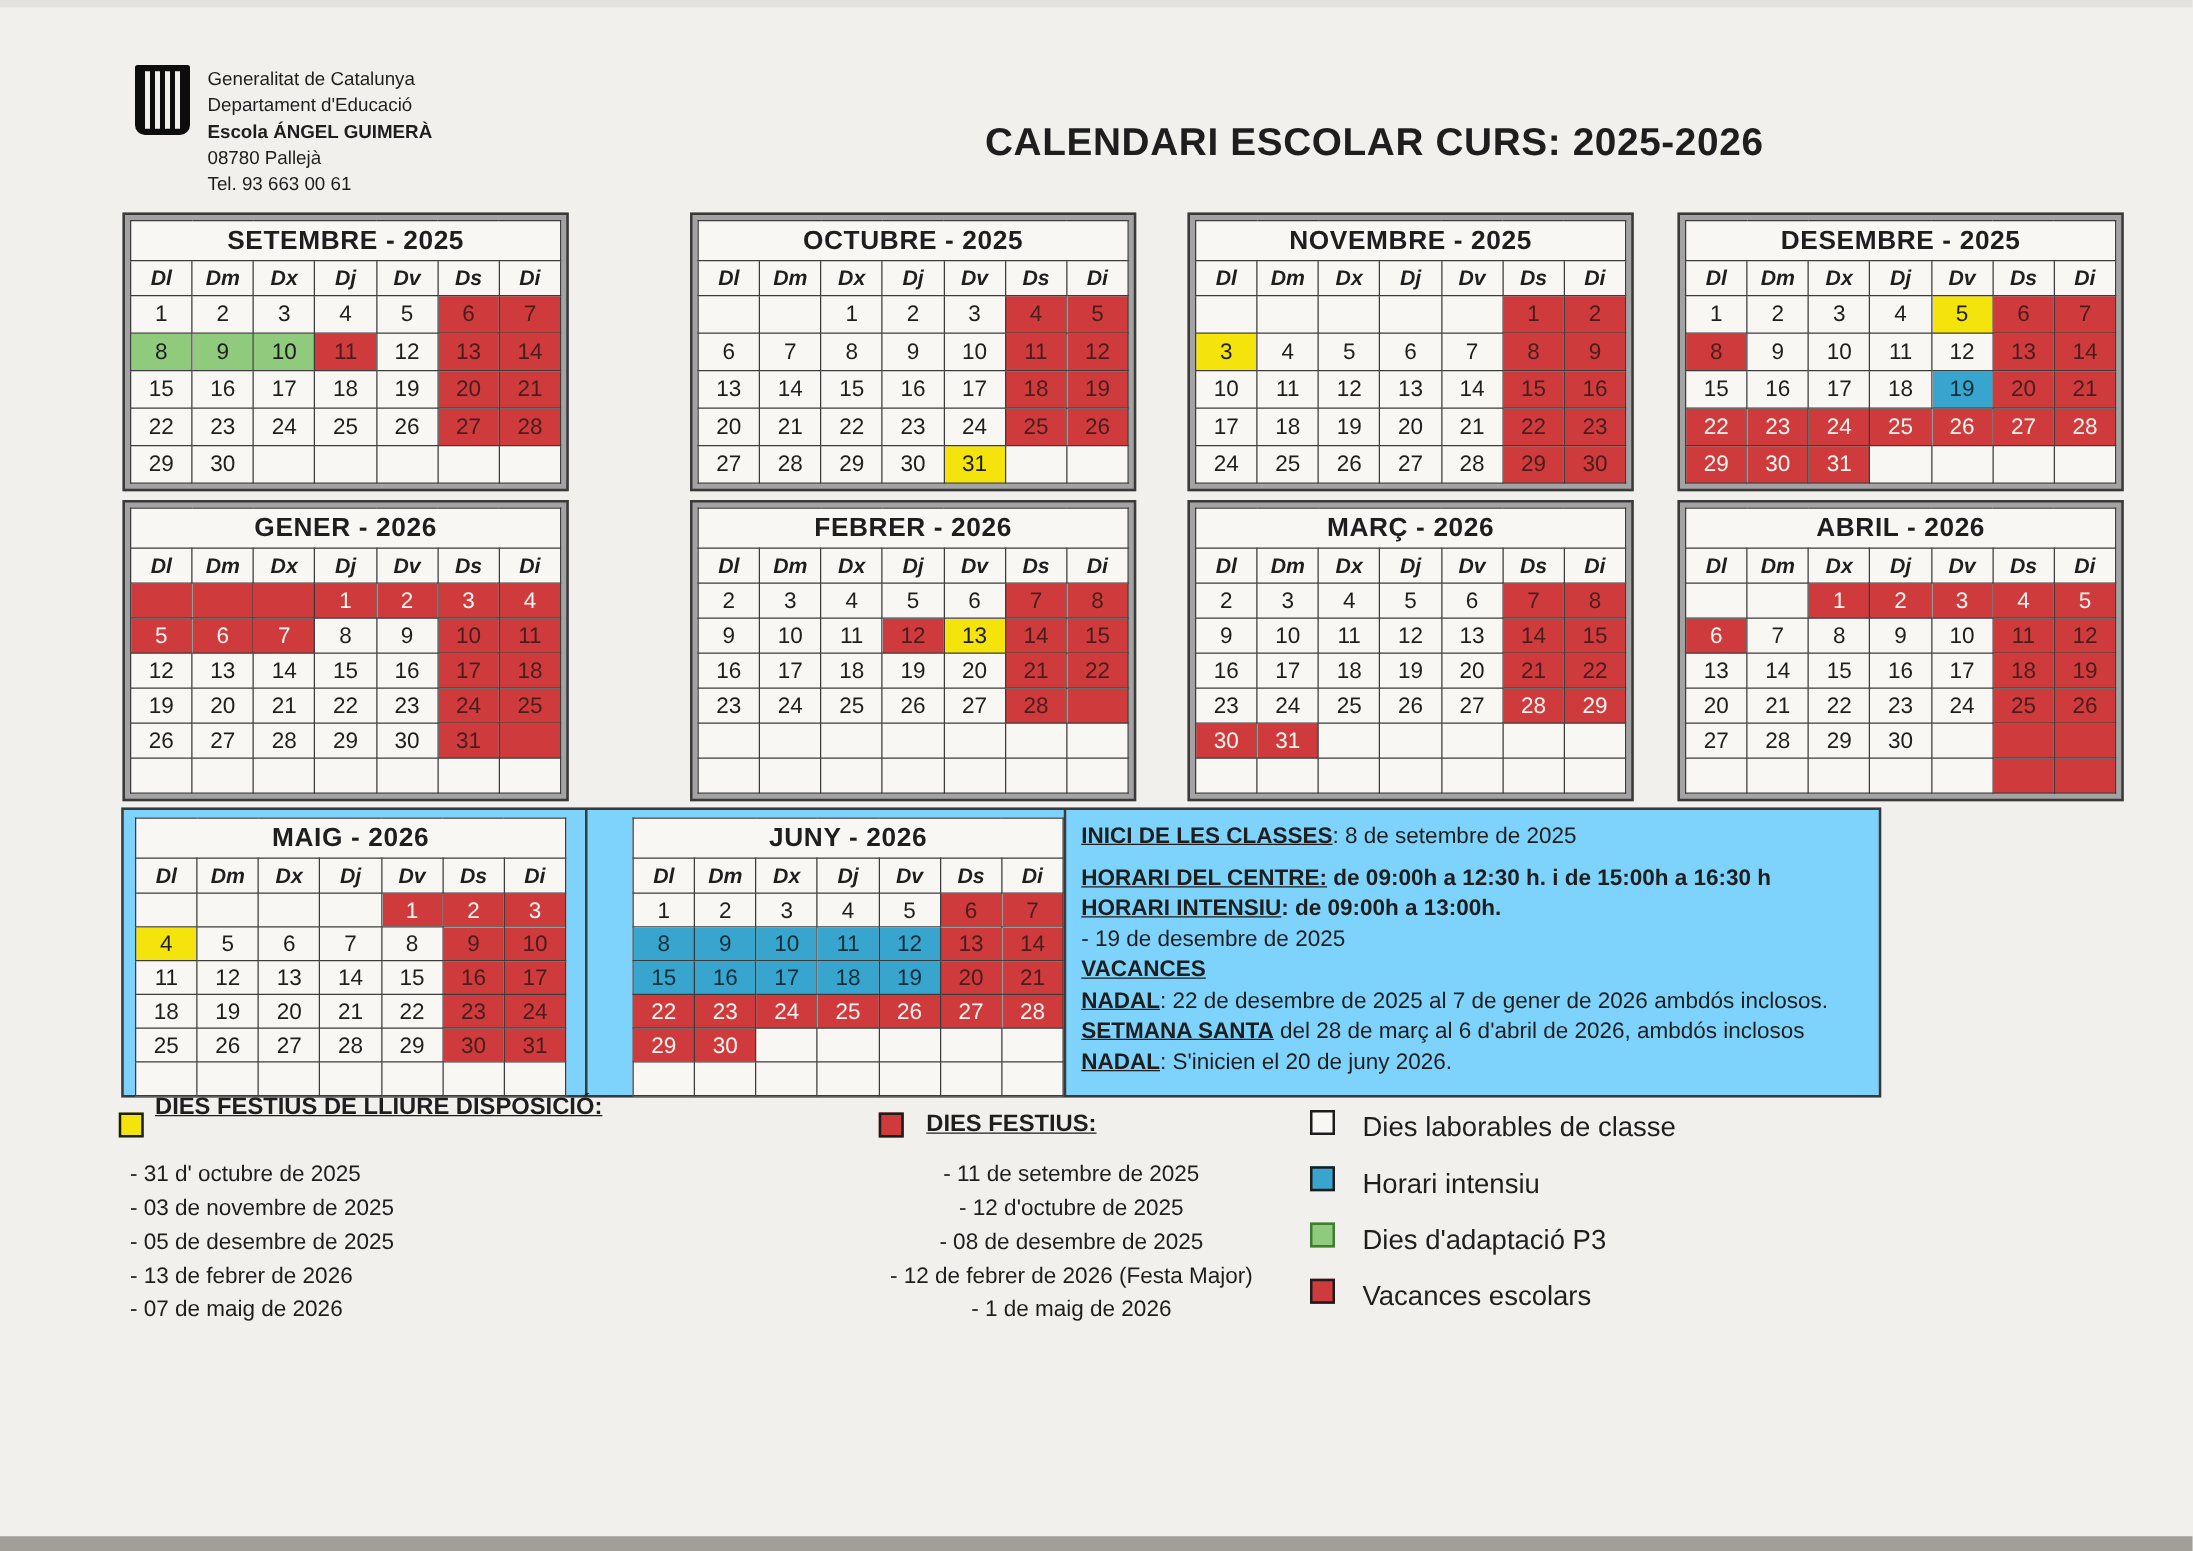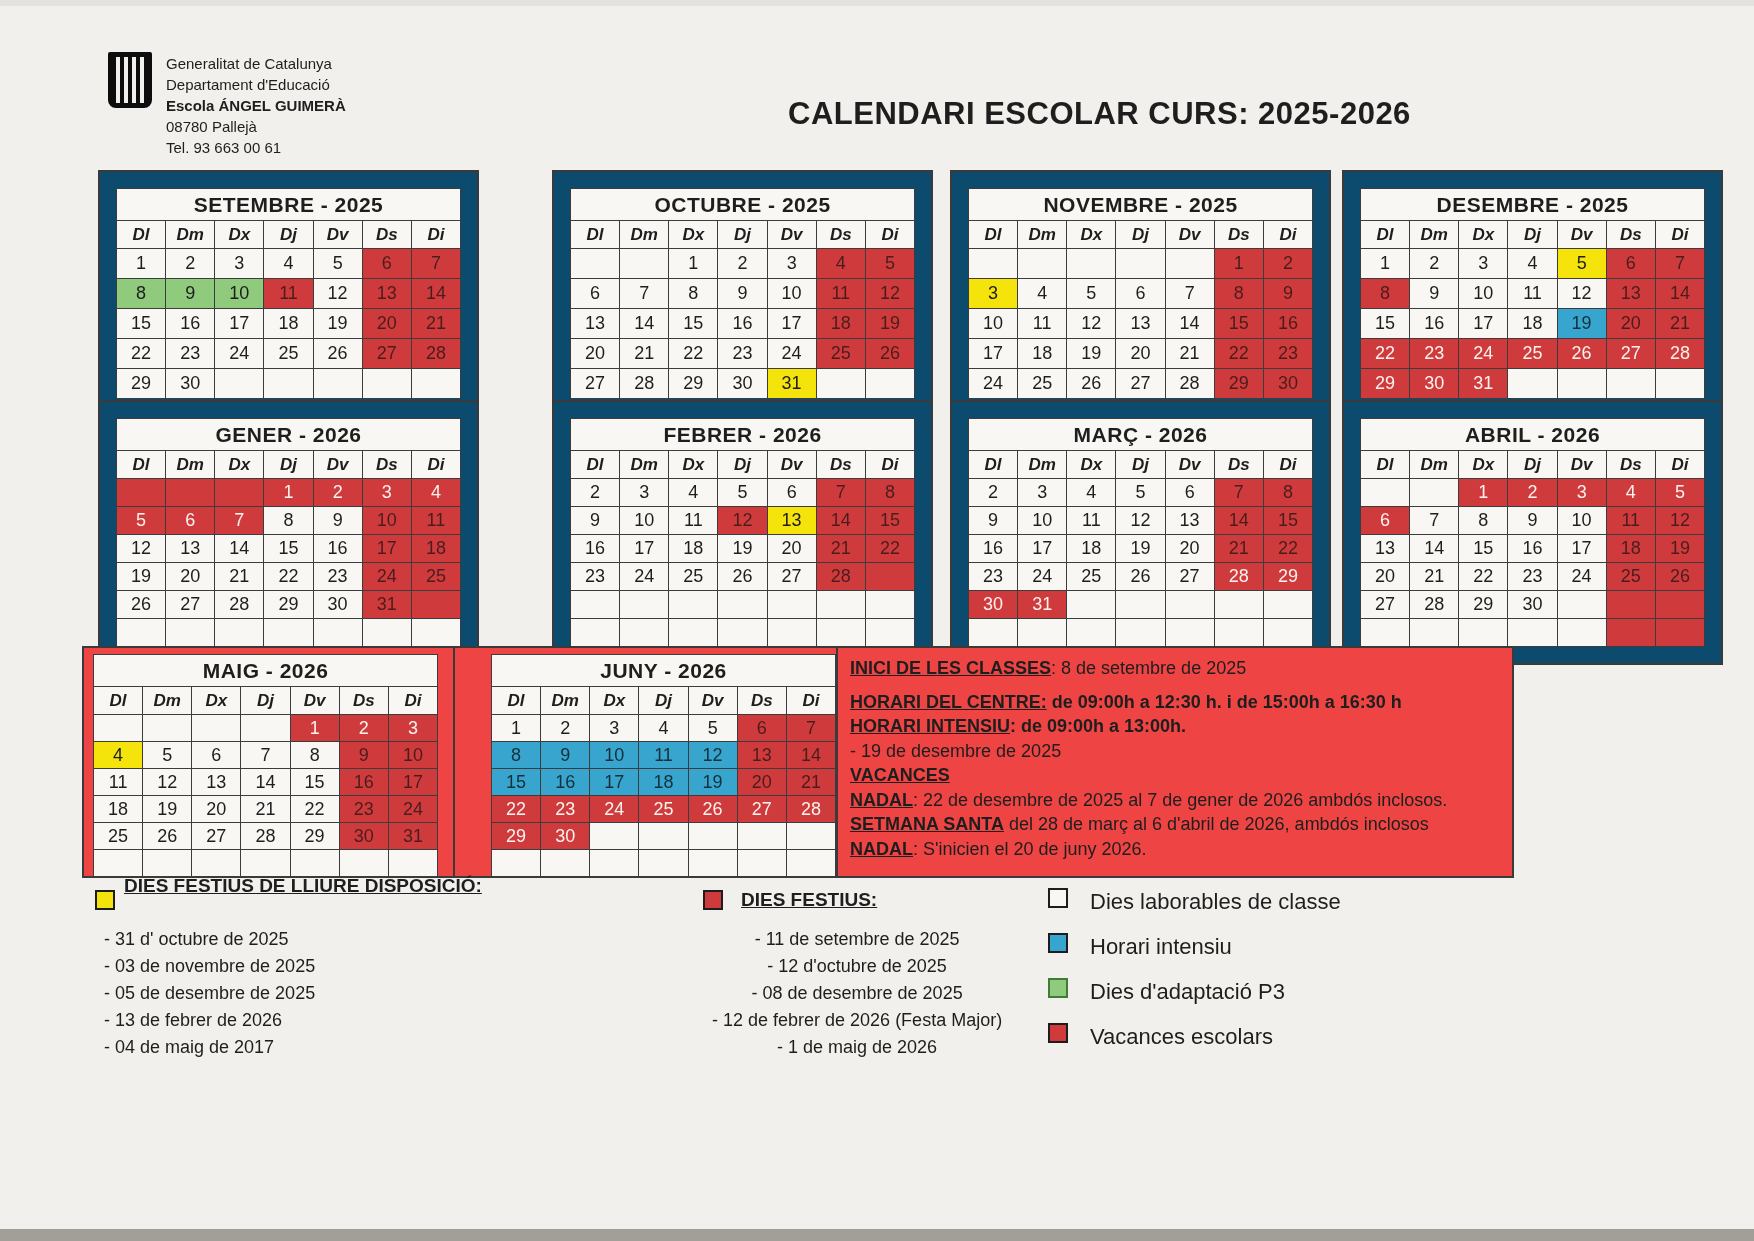--- a/index.html
+++ b/index.html
@@ -16,41 +16,41 @@
   
   .logo{position:absolute;left:108px;top:52px;width:44px;height:56px;background:#0d0d0d;
         display:flex;justify-content:space-evenly;align-items:stretch;padding:3px 4px;box-sizing:border-box;
         border-radius:2px 2px 8px 8px;}
   .logo i{width:4px;background:#f1f0ec;display:block;margin:2px 0;}
   .org{position:absolute;left:166px;top:53px;font-size:15px;line-height:21px;}
   .org .school{font-weight:bold;}
   .main-title{position:absolute;left:788px;top:96px;font-size:31px;font-weight:bold;letter-spacing:.5px;}
 
   
-  .mframe{position:absolute;border:2px solid #3a3a3a;background:#0c4a6e;padding:16px;}
+  .mframe{position:absolute;border:2px solid #3a3a3a;background:#a3a3a3;padding:4px;}
   .r1{top:170px;} .r2{top:400px;}
   .c1{left:98px;} .c2{left:552px;} .c3{left:950px;} .c4{left:1342px;}
 
   table.cal{border-collapse:collapse;table-layout:fixed;width:345px;background:#f8f7f3;}
   table.cal td{border:1px solid #3c3c3c;text-align:center;padding:0;overflow:hidden;}
   td.mtitle{font-size:21px;font-weight:bold;height:31px;letter-spacing:.5px;}
   td.dh{font-size:17px;font-weight:bold;font-style:italic;height:27px;}
   .r1 td.day{height:29px;} .r2 td.day{height:27px;}
   td.day{font-size:18px;}
   .c-w{background:#f8f7f3;}
   .c-e{background:#f8f7f3;}
   .c-r{background:var(--red);color:#4a1d1d;}
   .c-R{background:var(--red);color:#fbf3ee;}
   .c-E{background:var(--red);}
   .c-y{background:var(--yellow);color:#1d1d1d;}
   .c-g{background:var(--green);color:#1d1d1d;}
   .c-b{background:var(--blue);color:#13303a;}
 
   
-  .bottom-box{position:absolute;left:82px;top:646px;width:1404px;height:228px;border:2px solid #3a3a3a;background:#ef4444;padding-left:24px;}
+  .bottom-box{position:absolute;left:97px;top:646px;width:1404px;height:228px;border:2px solid #3a3a3a;background:#7dd3fc;}
   .bb-may{position:absolute;left:9px;top:6px;}
   .bb-june{position:absolute;left:407px;top:6px;}
   .bb-may td.day,.bb-june td.day{height:26px;}
   .vline{position:absolute;top:0;bottom:0;width:2px;background:#3a3a3a;}
   .vl1{left:369px;} .vl2{left:752px;}
 
   .info{position:absolute;left:766px;top:8px;width:640px;font-size:18px;line-height:24.5px;}
   .info-line .hd{font-weight:bold;text-decoration:underline;}
   .info-line.bold-rest .rest{font-weight:bold;}
   .info-line.gap{margin-top:9px;}
@@ -782,21 +782,21 @@
       </div>
   </div>
 
   <div class="sw" id="sw-free" style="left: 95px; top: 890px; background: rgb(244, 228, 12);"></div>
   <div class="legend-title" style="left:124px;top:875px;">DIES FESTIUS DE LLIURE DISPOSICIÓ:</div>
   <div class="legend-list" id="list-free" style="left:104px;top:926px;">
       <div>- 31 d' octubre de 2025</div>
       <div>- 03 de novembre de 2025</div>
       <div>- 05 de desembre de 2025</div>
       <div>- 13 de febrer de 2026</div>
-      <div>- 04 de maig de 2017</div>
+      <div>- 07 de maig de 2026</div>
     </div>
 
   <div class="sw" id="sw-festius" style="left: 703px; top: 890px; background: rgb(207, 59, 60);"></div>
   <div class="legend-title" style="left:741px;top:889px;">DIES FESTIUS:</div>
   <div class="legend-list" id="list-festius" style="left:712px;top:926px;text-align:center;">
       <div>- 11 de setembre de 2025</div>
       <div>- 12 d'octubre de 2025</div>
       <div>- 08 de desembre de 2025</div>
       <div>- 12 de febrer de 2026 (Festa Major)</div>
       <div>-  1 de maig de 2026</div>

